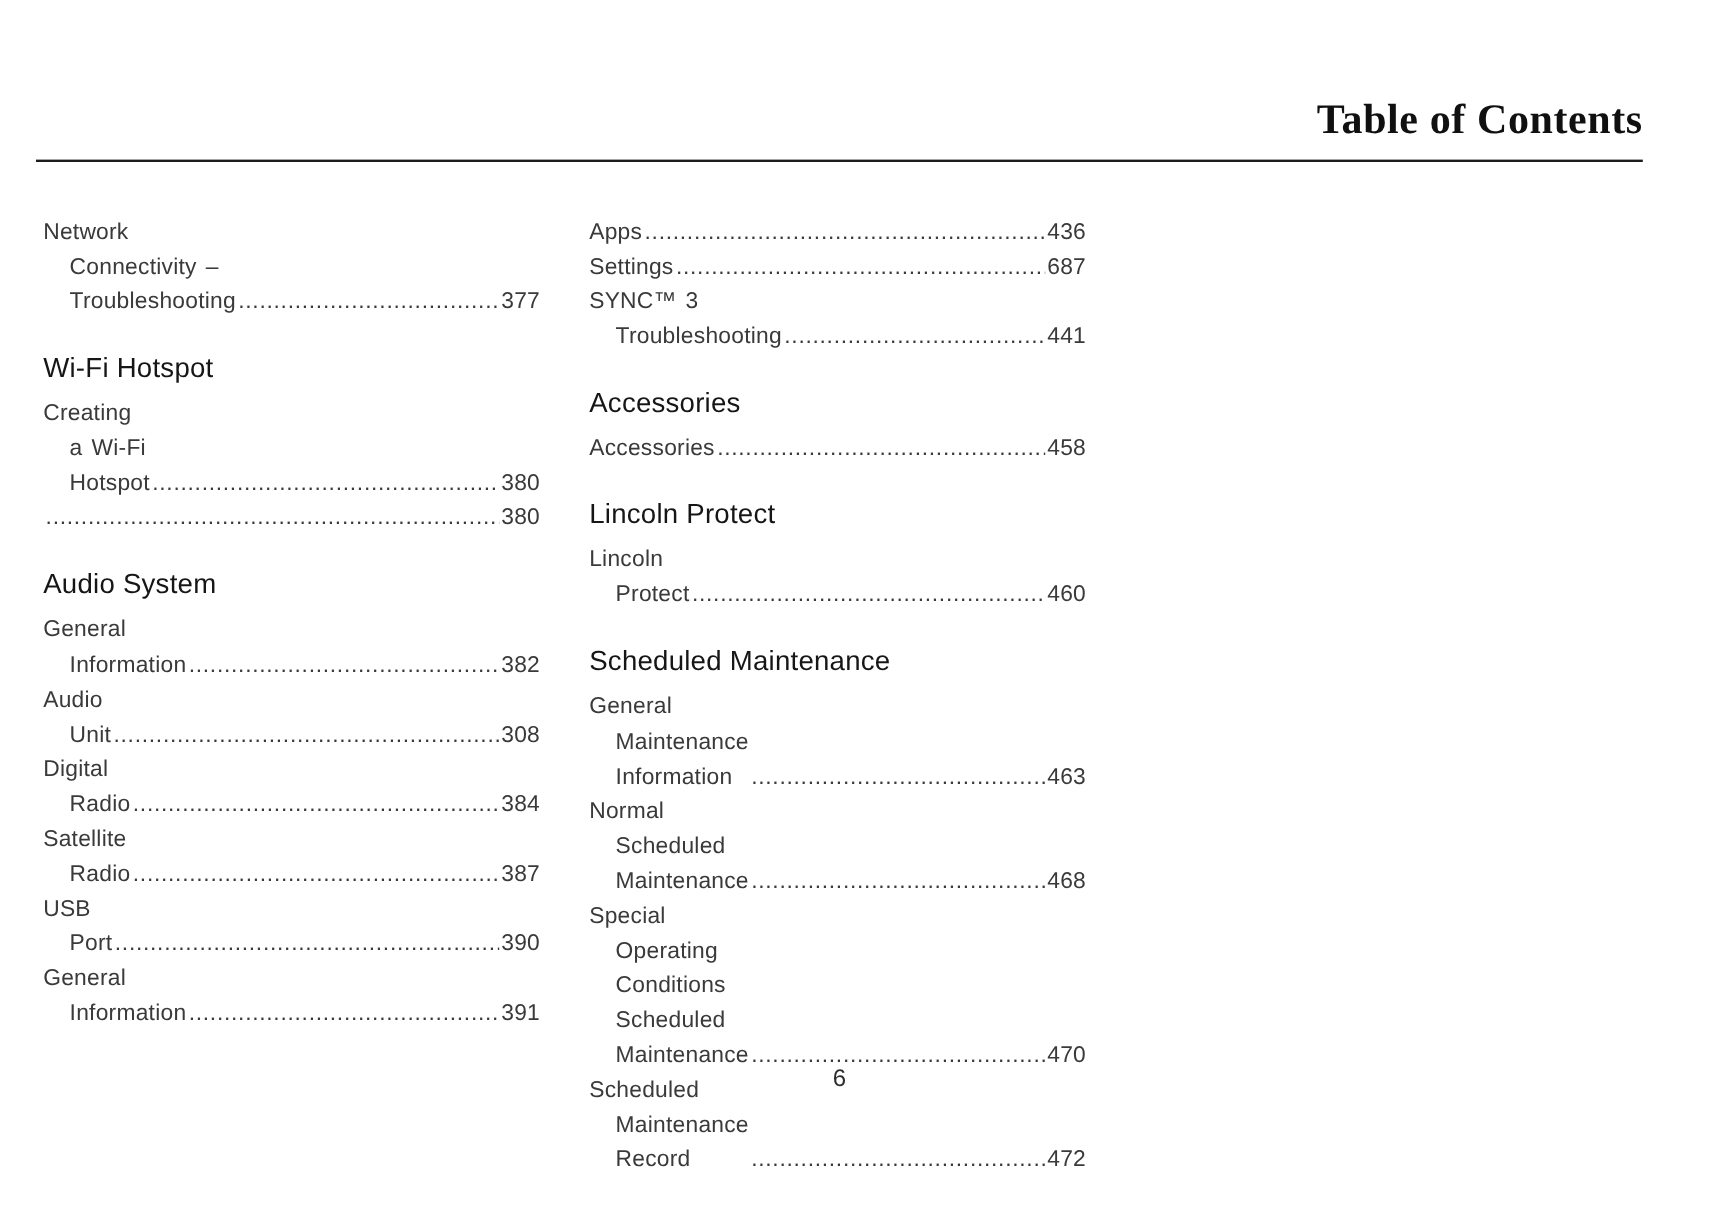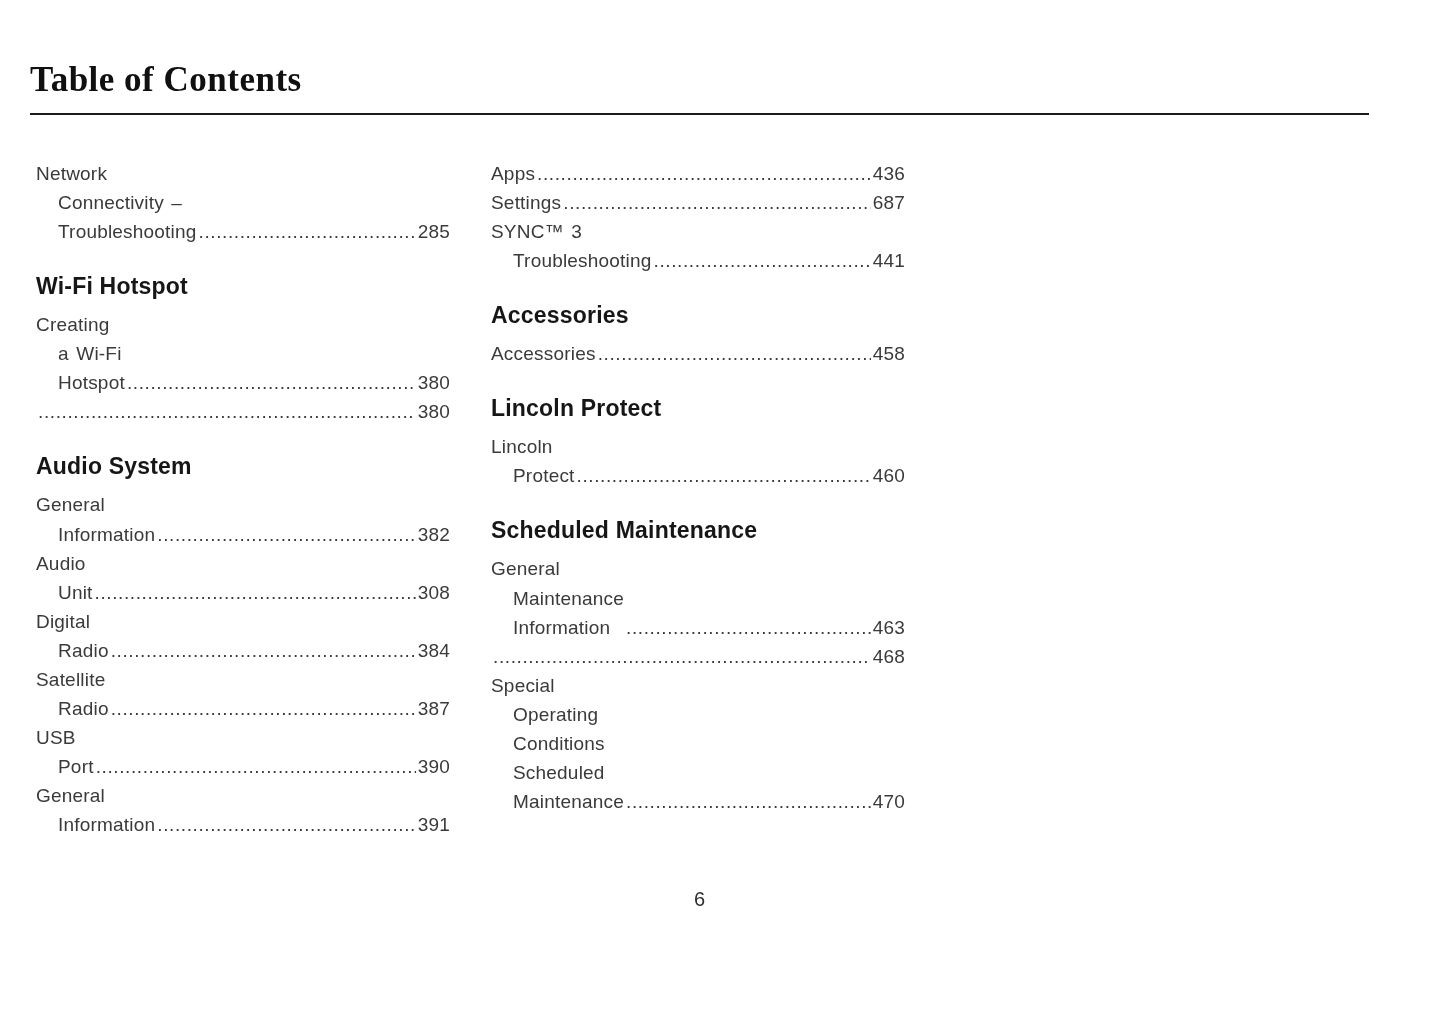--- a/index.html
+++ b/index.html
@@ -11,22 +11,22 @@
   body {
     font-family: "Liberation Sans", sans-serif;
     color: #3a3a3a;
   }
   .page {
     position: relative;
     width: 1445px; height: 1019px;
   }
   .header {
     margin: 0 76px 0 30px;
-    padding-top: 60px;
-    text-align: left;
+    padding-top: 80px;
+    text-align: right;
   }
   .page-title {
     font-family: "Liberation Serif", serif;
     font-weight: 700;
     font-size: 35px;
     color: #101010;
     letter-spacing: 0.5px;
   }
   .rule {
     border-bottom: 2px solid #1c1c1c;
@@ -36,21 +36,21 @@
     display: flex;
     gap: 41px;
     padding: 44px 0 0 36px;
   }
   .toc-column {
     flex: 0 0 414px;
     width: 414px;
   }
   .toc-heading {
     font-size: 23px;
-    font-weight: 700;
+    font-weight: 400;
     color: #161616;
     letter-spacing: 0.2px;
     margin: 27px 0 10px 0;
   }
   .toc-section:first-child .toc-heading { margin-top: 0; }
   .toc-entry {
     display: flex;
     align-items: flex-end;
     font-size: 19px;
     line-height: 1.53;
@@ -96,21 +96,21 @@
     <h1 class="page-title">Table of Contents</h1>
     <div class="rule"></div>
   </header>
 
   <main class="toc">
       <div class="toc-column">
         <section class="toc-section">
           <div class="toc-entry">
             <span class="toc-label">Network Connectivity – Troubleshooting</span>
             <span class="toc-dots"></span>
-            <span class="toc-page">285</span>
+            <span class="toc-page">377</span>
           </div>
         </section>
         <section class="toc-section">
           <h2 class="toc-heading">Wi-Fi Hotspot</h2>
           <div class="toc-entry">
             <span class="toc-label">Creating a Wi-Fi Hotspot</span>
             <span class="toc-dots"></span>
             <span class="toc-page">380</span>
           </div>
           <div class="toc-entry">
@@ -189,27 +189,33 @@
           </div>
         </section>
         <section class="toc-section">
           <h2 class="toc-heading">Scheduled Maintenance</h2>
           <div class="toc-entry">
             <span class="toc-label">General Maintenance Information</span>
             <span class="toc-dots"></span>
             <span class="toc-page">463</span>
           </div>
           <div class="toc-entry">
+            <span class="toc-label">Normal Scheduled Maintenance</span>
             <span class="toc-dots"></span>
             <span class="toc-page">468</span>
           </div>
           <div class="toc-entry">
             <span class="toc-label">Special Operating Conditions Scheduled Maintenance</span>
             <span class="toc-dots"></span>
             <span class="toc-page">470</span>
+          </div>
+          <div class="toc-entry">
+            <span class="toc-label">Scheduled Maintenance Record</span>
+            <span class="toc-dots"></span>
+            <span class="toc-page">472</span>
           </div>
         </section>
       </div>
     </main>
 
   <footer class="footer">
     <span>6</span>
   </footer>
 
 </div>

